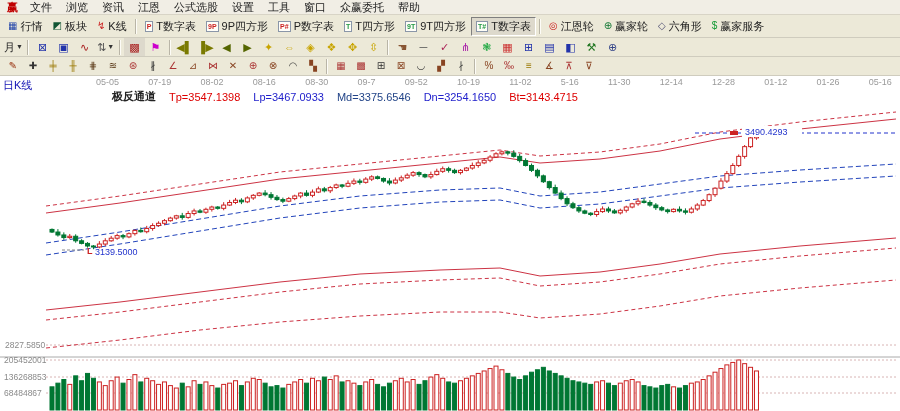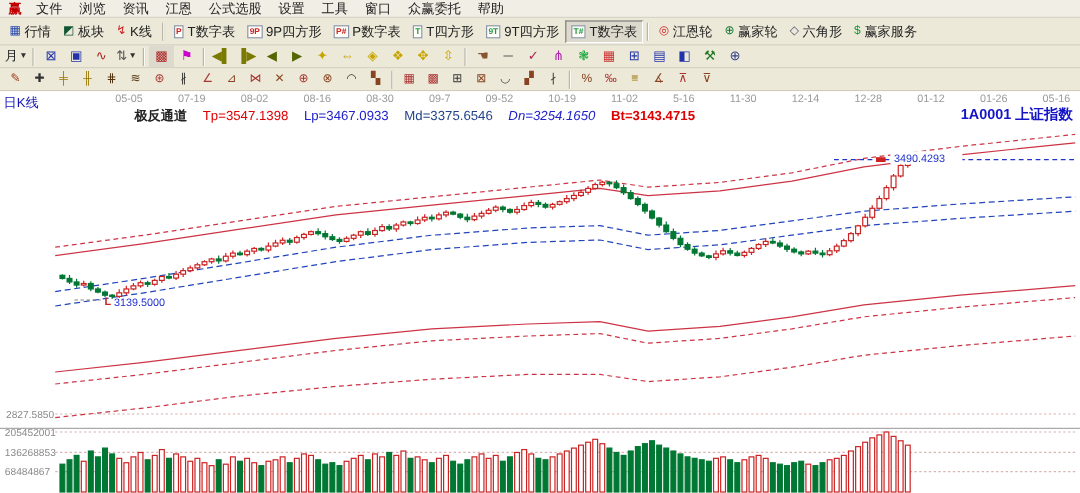--- a/index.html
+++ b/index.html
@@ -316,24 +316,23 @@
         <span>01-12</span>
         <span>01-26</span>
         <span>05-16</span>
       </div>
     <div class="pane-label">日K线</div>
     <div class="indicator-line" id="indicator-line">
       <span class="ind-name">极反通道</span>
     <span style="color: rgb(221, 0, 0);">Tp=3547.1398</span>
         <span style="color: rgb(34, 34, 204);">Lp=3467.0933</span>
         <span style="color: rgb(34, 68, 136);">Md=3375.6546</span>
-        <span style="color: rgb(34, 34, 204); font-style: italic;">Dn=3254.1650</span>
-        <span style="color: rgb(221, 0, 0); font-weight: bold;">Bt=3143.4715</span>
+        <span style="color: rgb(34, 34, 204);">Dn=3254.1650</span>
+        <span style="color: rgb(221, 0, 0);">Bt=3143.4715</span>
       </div>
-    <div class="symbol">1A0001 上证指数</div>
     <svg id="chart-svg" width="900" height="335" viewBox="0 0 900 335">
         <line x1="0" y1="281" x2="900" y2="281" stroke="#aaaaaa" stroke-width="1"></line>
         <line x1="46" y1="269" x2="898" y2="269" stroke="#d8b4b4" stroke-dasharray="2,2"></line>
         <line x1="46" y1="284" x2="898" y2="284" stroke="#d8b4b4" stroke-dasharray="2,2"></line>
         <line x1="46" y1="301" x2="898" y2="301" stroke="#d8b4b4" stroke-dasharray="2,2"></line>
         <line x1="46" y1="317" x2="898" y2="317" stroke="#d8b4b4" stroke-dasharray="2,2"></line>
         <polyline points="46,130 120,120 200,108 280,96 360,88 440,80 500,74 540,80 600,76 660,68 720,56 800,46 896,36" fill="none" stroke="#cc3344" stroke-width="1" stroke-dasharray="4,3"></polyline>
         <polyline points="46,137 120,127 200,115 280,103 360,95 440,87 500,81 540,87 600,83 660,75 720,63 800,53 896,43" fill="none" stroke="#cc3344" stroke-width="1"></polyline>
         <polyline points="46,167 120,156 200,143 280,130 360,120 440,114 500,112 540,120 600,116 660,108 720,100 800,94 896,88" fill="none" stroke="#2244bb" stroke-width="1" stroke-dasharray="5,3"></polyline>
         <polyline points="46,179 120,168 200,155 280,142 360,132 440,126 500,124 540,132 600,128 660,120 720,112 800,106 896,100" fill="none" stroke="#2244bb" stroke-width="1" stroke-dasharray="5,3"></polyline>

